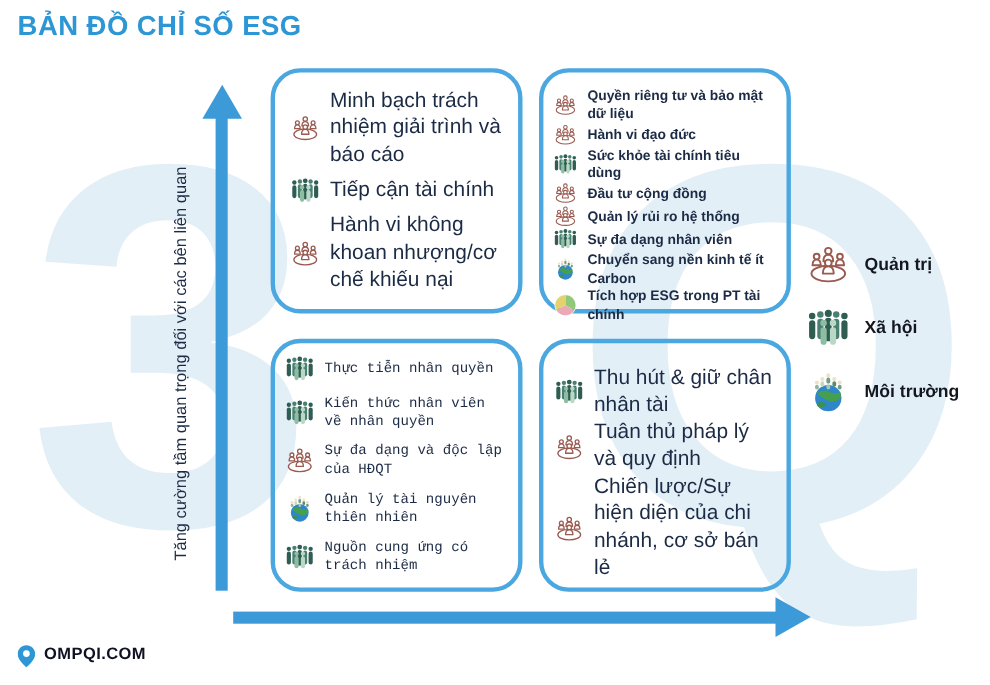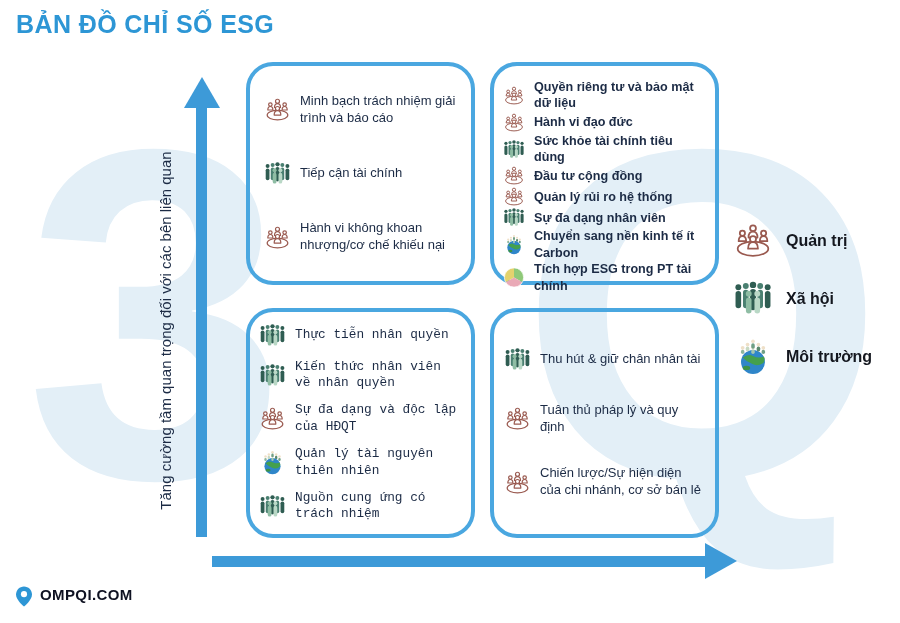--- a/index.html
+++ b/index.html
@@ -41,21 +41,21 @@
     display:flex;flex-direction:column;
   }
   #q-tl{left:246px;top:62px;width:229px;height:223px;justify-content:space-around;padding:10px 14px;}
   #q-tr{left:490px;top:62px;width:229px;height:223px;padding:13px 9px;font-weight:bold;}
   #q-bl{left:246px;top:308px;width:229px;height:230px;justify-content:space-between;padding:11px 9px;font-family:Liberation Mono, monospace;}
   #q-br{left:490px;top:308px;width:229px;height:230px;justify-content:space-around;padding:20px 10px;}
   .q-row{display:flex;align-items:center;gap:9px;}
   .q-row .icon{flex:0 0 auto;width:27px;height:25px;display:flex;align-items:center;justify-content:center;}
   .q-row .icon svg{width:100%;height:100%;}
   #q-tr .q-row .icon{width:22px;height:21px;}
-  .q-label{font-size:13px;color:#1c2b45;line-height:1.3;}
+  .q-label{font-size:19px;color:#1c2b45;line-height:1.3;}
   #q-tr .q-label{font-size:12.6px;}
   #q-bl .q-label{font-size:12.8px;}
   
   .legend{position:absolute;left:733px;top:222px;z-index:2;display:flex;flex-direction:column;gap:21px;}
   .legend-row{display:flex;align-items:center;gap:13px;}
   .legend-row .icon{flex:0 0 auto;width:40px;height:37px;display:flex;align-items:center;justify-content:center;}
   .legend-row .icon svg{width:100%;height:100%;}
   .legend-label{font-size:16px;font-weight:bold;color:#14171f;}
   
   .brand{position:absolute;left:16px;top:586px;z-index:3;display:flex;gap:8px;}

